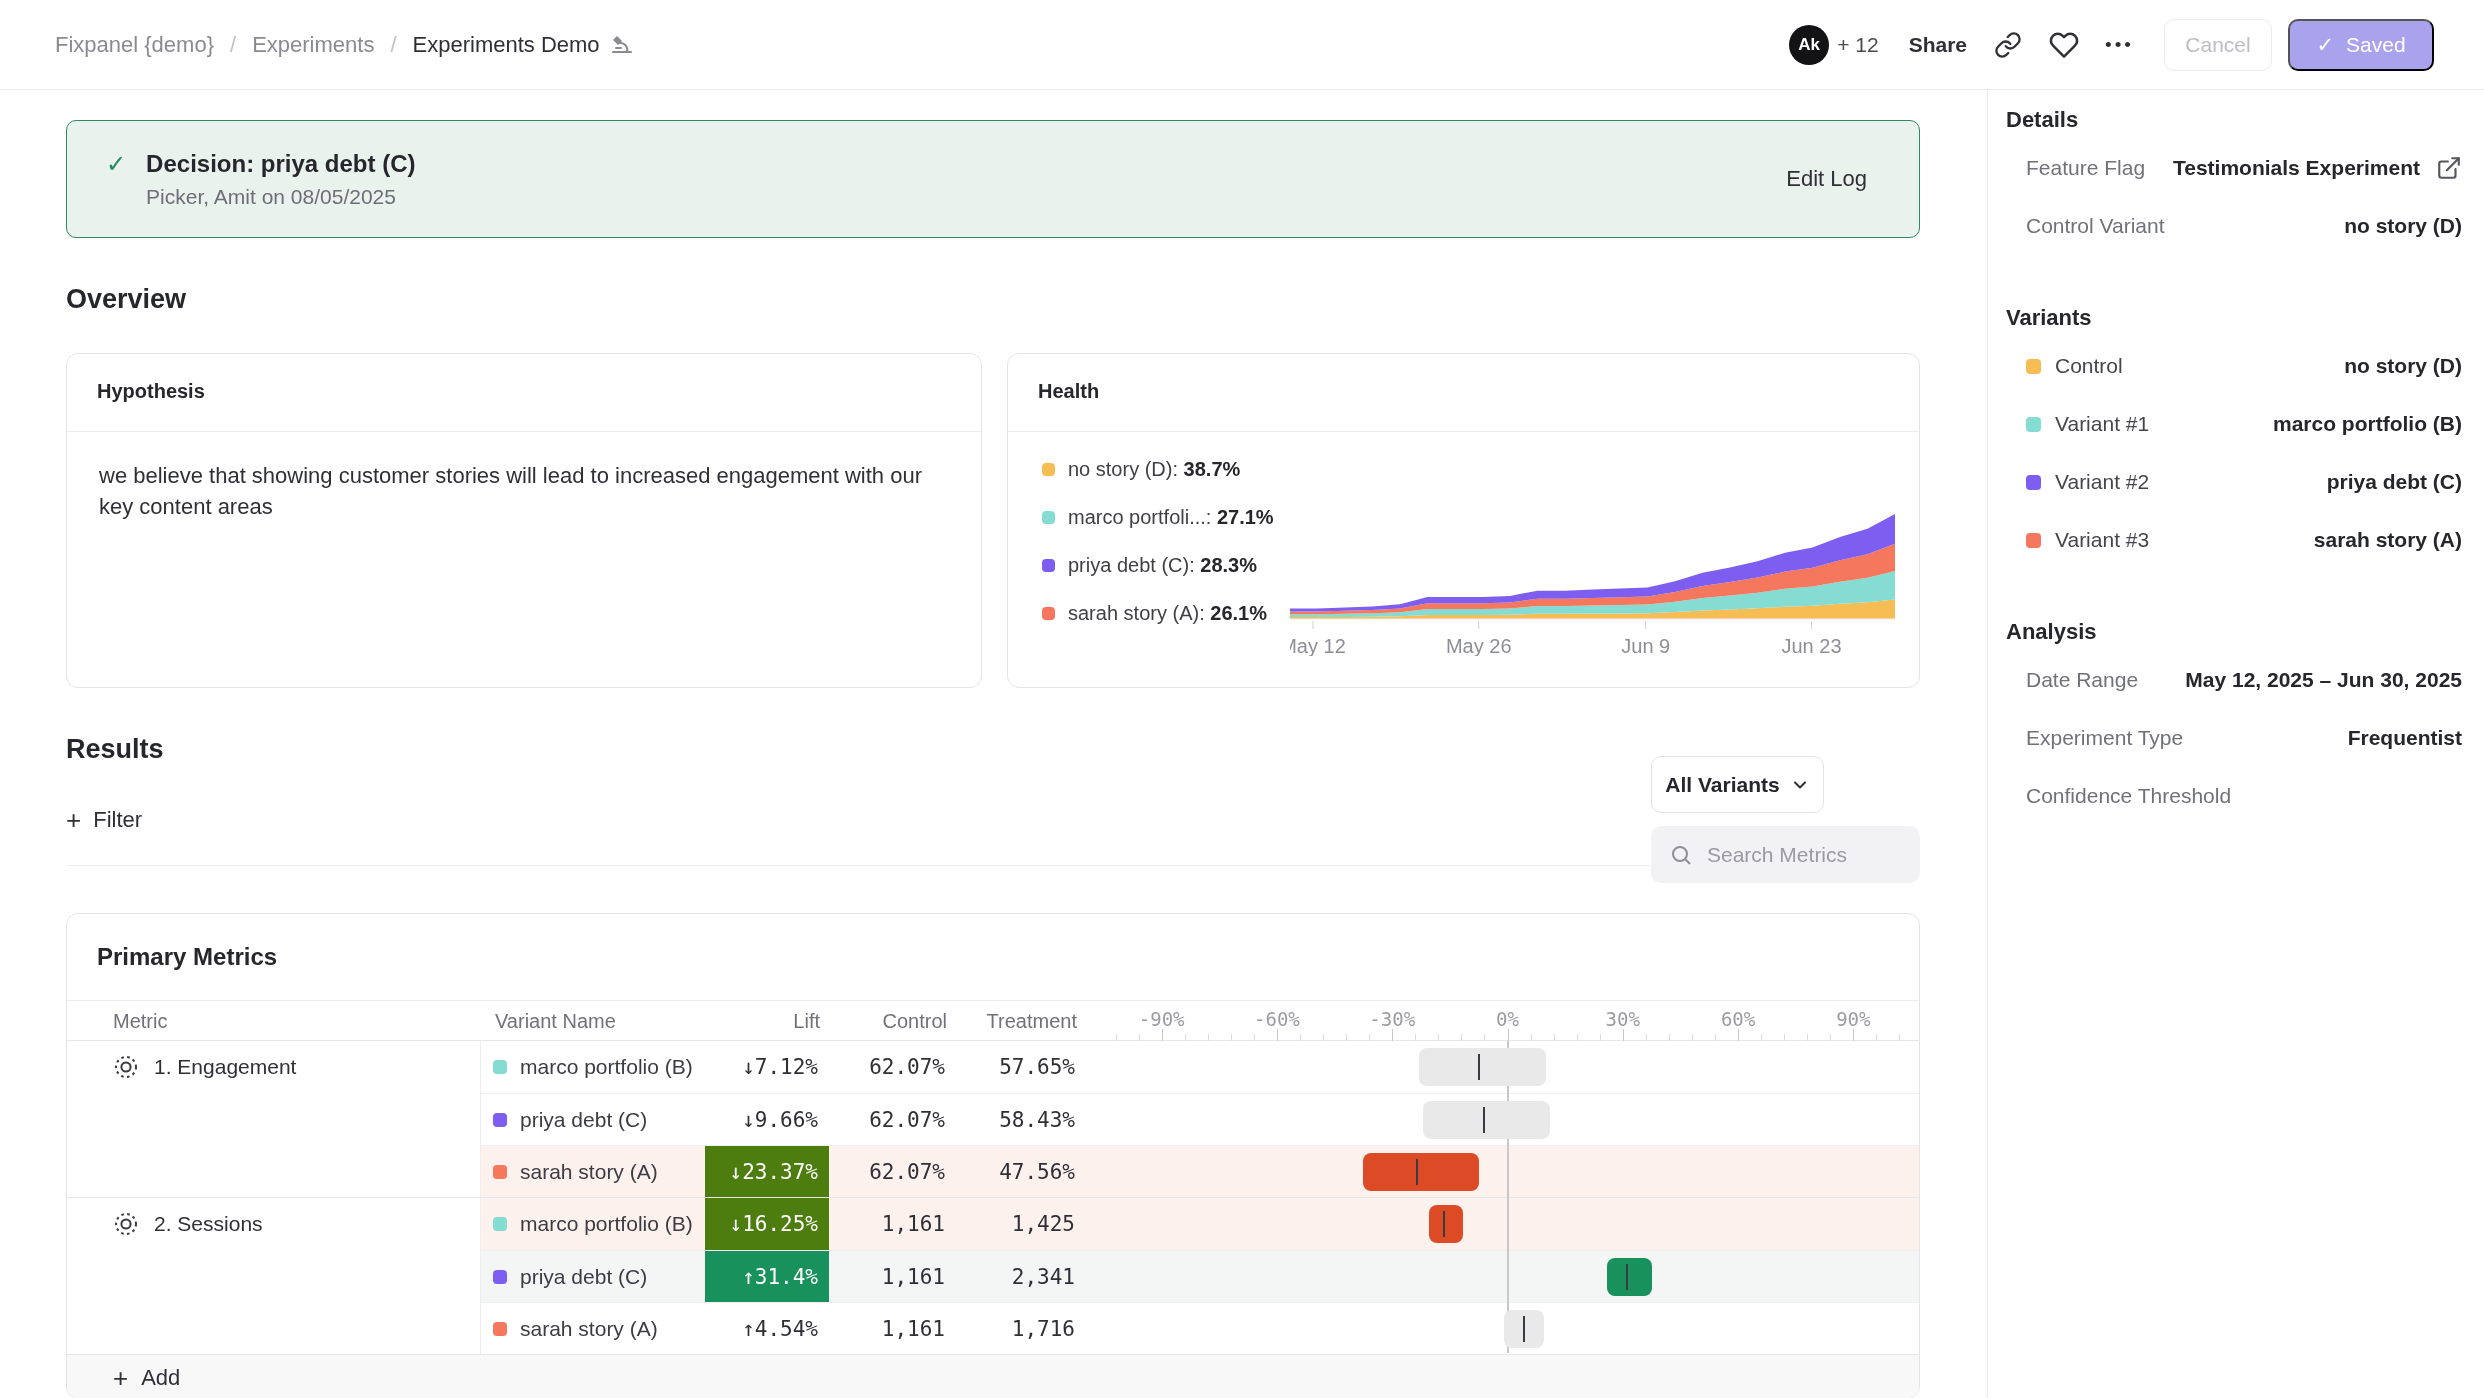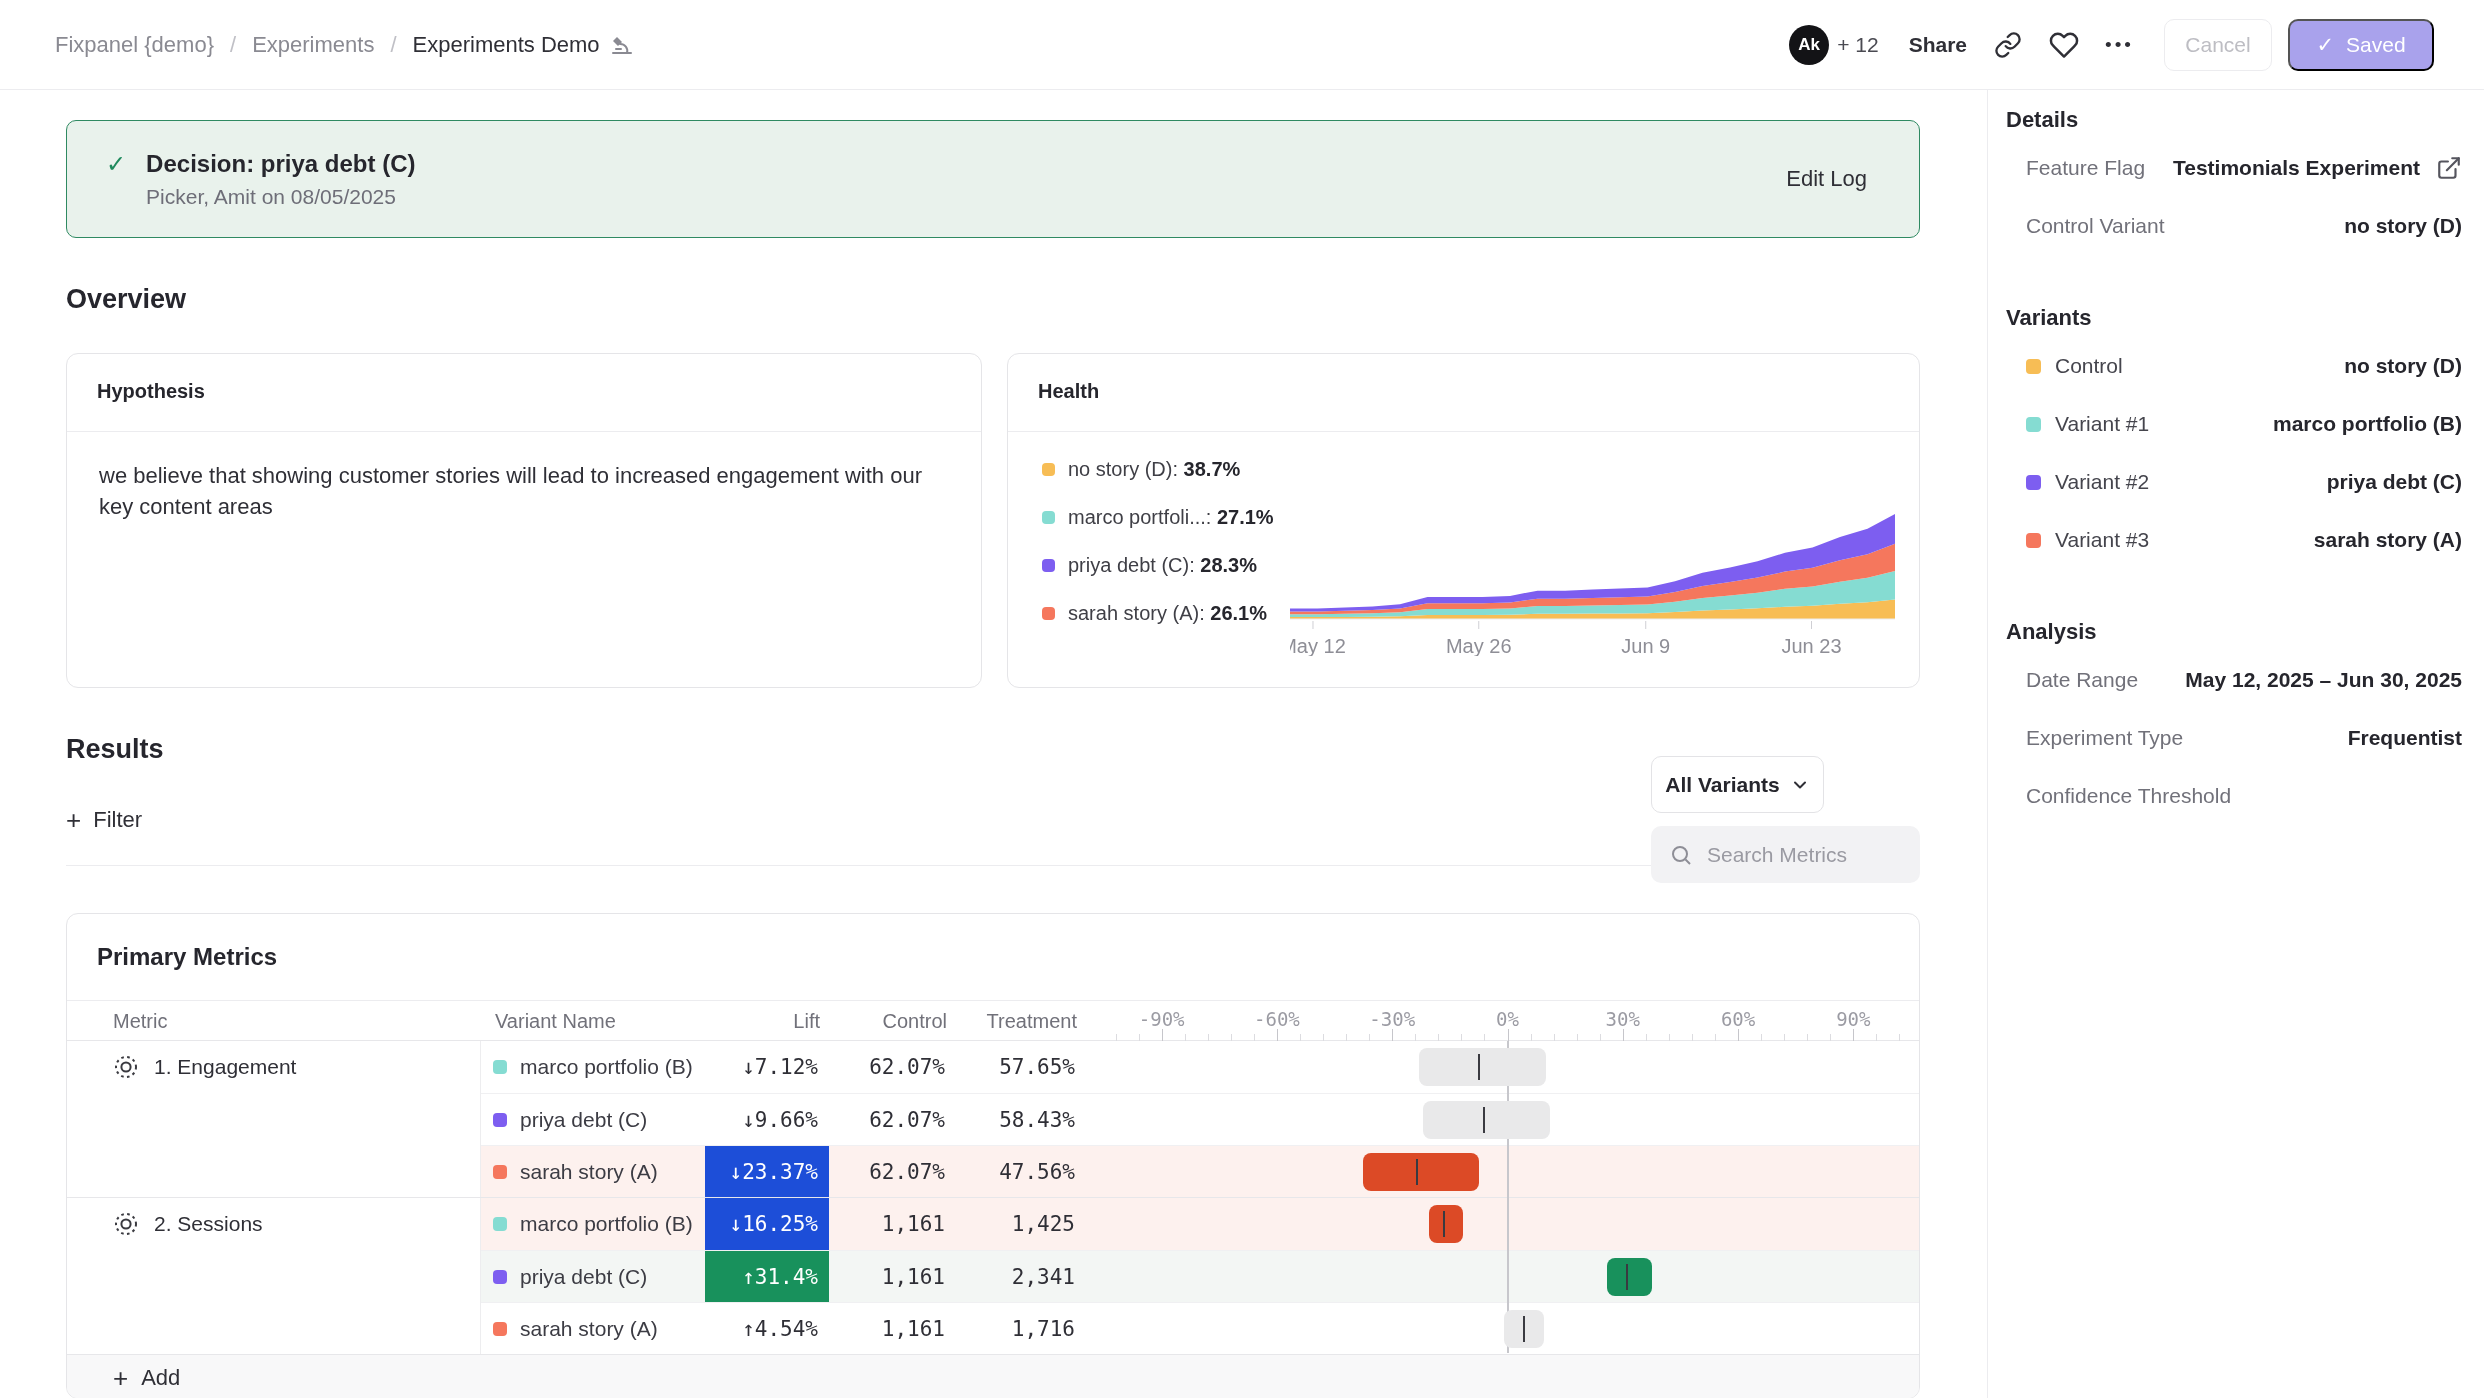--- a/index.html
+++ b/index.html
@@ -7,21 +7,21 @@
   body {
     width:2484px; height:1398px; overflow:hidden; position:relative;
     font-family:"Liberation Sans","DejaVu Sans",sans-serif; color:#2d2d34;
   }
 
   
   .topbar { height:90px; border-bottom:1px solid #ececef; display:flex; align-items:center;
             justify-content:space-between; padding:0 50px 0 55px; }
   .crumbs { display:flex; align-items:center; gap:16px; font-size:22px; }
   .crumb { color:#8a8a92; cursor:pointer; }
-  .crumb.current { color:#2f2f36; font-weight:500; display:flex; align-items:center; gap:10px;}
+  .crumb.current { color:#2f2f36; font-weight:500; display:flex; align-items:flex-start; gap:10px;}
   .crumb-sep { color:#c0c0c6; }
   .tb-right { display:flex; align-items:center; }
   .avatar { width:40px; height:40px; border-radius:50%; background:#131316; color:#fff;
             display:flex; align-items:center; justify-content:center; font-weight:700; font-size:17px; }
   .av-more { font-size:21px; color:#4a4a52; margin-left:8px; }
   .share { font-size:21px; font-weight:600; color:#2f2f36; margin-left:30px; cursor:pointer; }
   .tb-icon { margin-left:27px; display:flex; align-items:center; cursor:pointer; color:#2f2f36; }
   .dots { font-size:19px; letter-spacing:3px; color:#2f2f36; margin-left:26px; cursor:pointer; }
   .btn-cancel { margin-left:30px; width:108px; height:52px; border:1px solid #ececef; border-radius:10px;
                 background:#fff; color:#bdbdc3; font-size:21px; display:flex; align-items:center; justify-content:center; cursor:pointer;}
@@ -95,21 +95,21 @@
   .m-label { height:52px; display:flex; align-items:center; gap:13px; padding-left:44px; font-size:21px;
              font-weight:500; color:#2f2f36; cursor:pointer;}
   .g-rows { flex:1; }
   .row { grid-template-columns:224px 124px 118px 130px 25px 807px 10px; height:52px; }
   .row + .row { border-top:1px solid #f0f0f2; }
   .row.bg-neg { background:#fdf1ee; } .row.bg-pos { background:#f3f6f4; }
   .c-variant { display:flex; align-items:center; gap:13px; padding-left:12px; font-size:21px; color:#3c3c44; }
   .sw { width:14px; height:14px; border-radius:4px; flex:0 0 auto; }
   .c-lift { display:flex; align-items:center; justify-content:flex-end; padding-right:11px;
             font-family:"DejaVu Sans Mono",monospace; font-size:21px; color:#2f2f36; }
-  .c-lift.neg { background:#1d4ed8; color:#fff; } .c-lift.pos { background:#18915c; color:#fff; }
+  .c-lift.neg { background:#4d7c0f; color:#fff; } .c-lift.pos { background:#18915c; color:#fff; }
   .c-num { display:flex; align-items:center; justify-content:flex-end; padding-right:2px;
            font-family:"DejaVu Sans Mono",monospace; font-size:21px; color:#2f2f36; }
   .c-plot { position:relative; }
   .ci-bar { position:absolute; top:7px; height:38px; border-radius:8px; background:#e9e9ea; z-index:1; }
   .ci-bar.neg { background:#dc4a26; } .ci-bar.pos { background:#18915c; }
   .ci-marker { position:absolute; top:13px; width:2px; height:26px; background:#3a3a40; z-index:2; }
   .pm-footer { height:46px; border-top:1px solid #e7e7ea; background:#f8f8f9; display:flex; align-items:center;
                gap:13px; padding-left:46px; font-size:22px; color:#2f2f36; cursor:pointer; }
 
   

